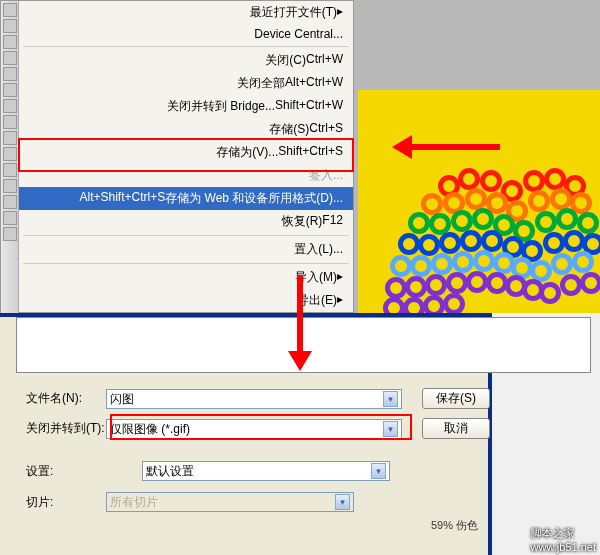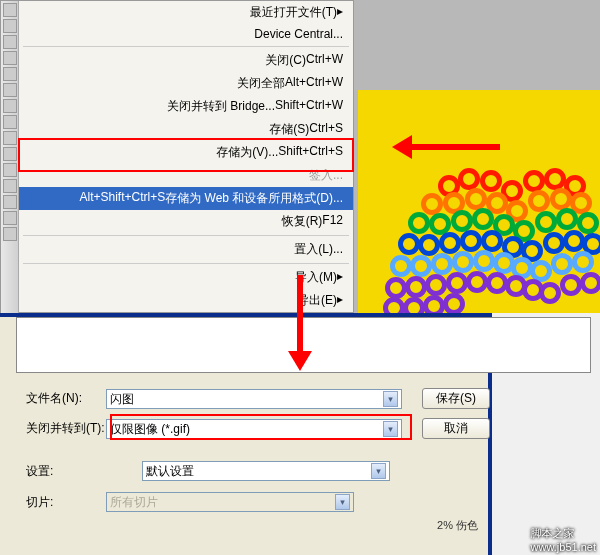--- a/index.html
+++ b/index.html
@@ -254,16 +254,16 @@
   </div>
 
   <div class="form-row" style="left:26px;top:175px;">
     <div class="form-label"><span>切片:</span></div>
     <div class="combo disabled" style="width:248px;">
       <span>所有切片</span>
       <div class="combo-arrow">▾</div>
     </div>
   </div>
 
-  <div class="status-txt">2% 伤色</div>
+  <div class="status-txt">59% 伤色</div>
 </div>
 
 <div class="watermark">脚本之家<br>www.jb51.net</div>
 
 </body></html>

